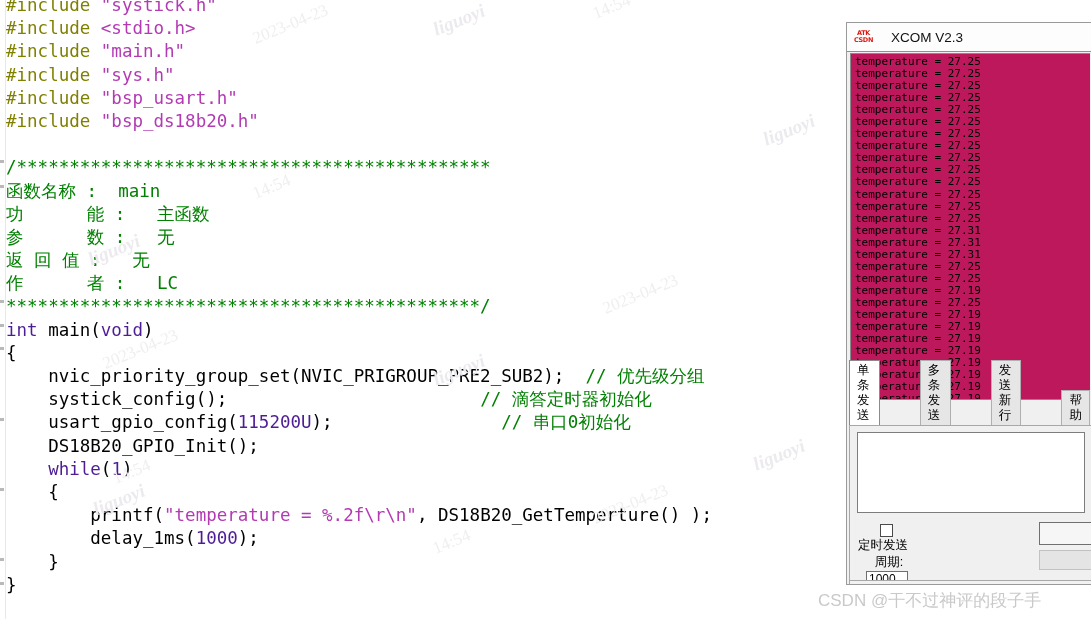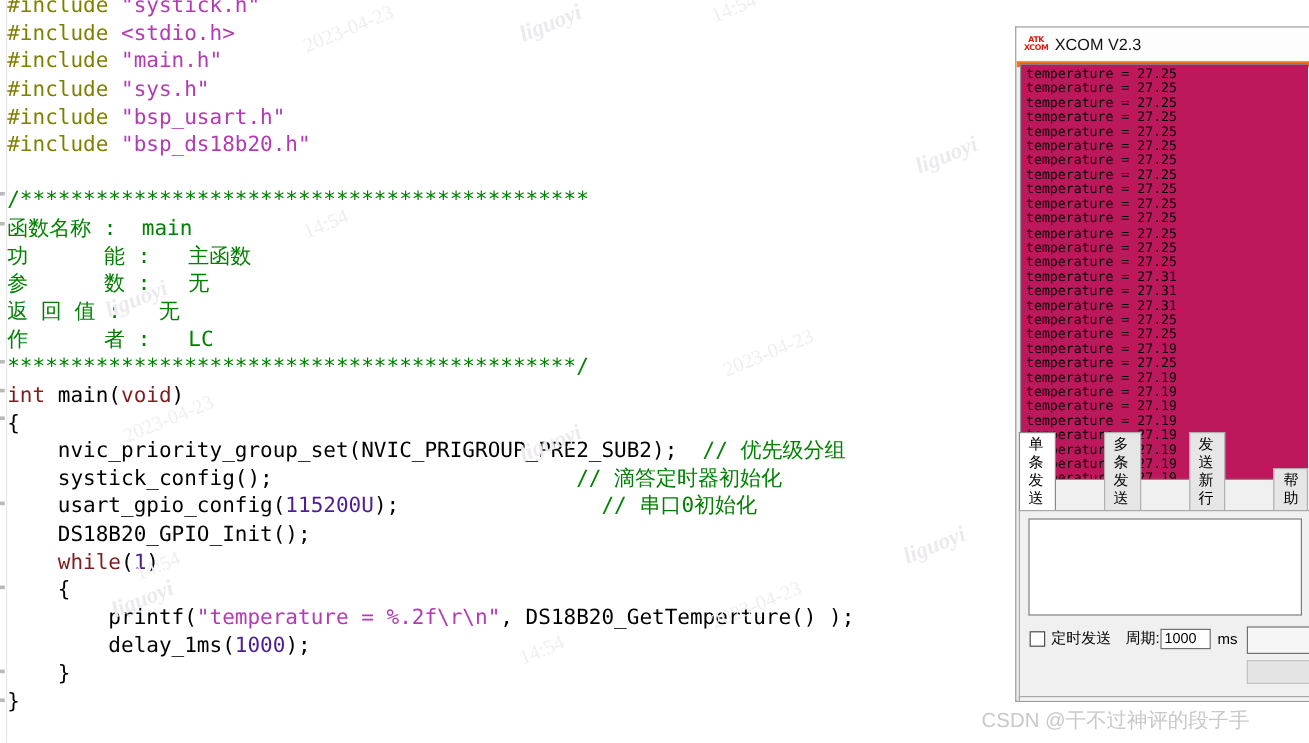--- a/index.html
+++ b/index.html
@@ -21,21 +21,21 @@
   .gutter-mark{position:absolute;left:0;width:4px;height:3px;background:#b9b9b9;}
   #code{
     position:absolute;left:6px;top:-6px;
     font-family:"DejaVu Sans Mono","Liberation Mono",monospace;
     font-size:17.5px;line-height:23.2px;
     white-space:pre;
     color:#000000;
     letter-spacing:0px;
   }
   .ln{display:block;height:23.2px;}
-  .kw{color:#7f1d1d;}
+  .kw{color:#4c1d95;}
   .pre{color:#808000;}
   .str{color:#b33ab3;}
   .cmt{color:#008000;}
   .num{color:#4c1d95;}
   .blk{color:#000000;}
 
   
   .wm{
     position:absolute;color:#eceaee;font-family:"Liberation Serif",serif;
     font-size:19px;font-style:italic;transform:rotate(-22deg);
@@ -52,21 +52,21 @@
   #xcom{
     position:absolute;left:846px;top:22px;width:245px;height:563px;
     background:#f0f0f0;
     border:1px solid #9a9a9a;
     border-right:none;
     box-sizing:border-box;
     overflow:hidden;
   }
   #xcom-title{
     height:28px;background:#fdfdfd;display:flex;align-items:center;
-    padding-left:8px;gap:7px;border-bottom:5px solid #f97316;
+    padding-left:8px;gap:19px;border-bottom:1px solid #f97316;
   }
   #atk-logo{
     width:17px;height:16px;background:#ffffff;position:relative;
     display:flex;flex-direction:column;justify-content:center;align-items:center;
     line-height:7px;
   }
   #atk-logo span{
     display:block;color:#d91c13;font-size:6.5px;font-weight:bold;
     font-family:"DejaVu Sans",sans-serif;letter-spacing:-0.3px;
   }
@@ -98,21 +98,21 @@
   #tabpanel{
     position:absolute;left:2px;top:402px;width:243px;height:158px;
     background:#f0f0f0;border:1px solid #a8a8a8;border-right:none;
     box-sizing:border-box;
   }
   #send-box{
     position:absolute;left:7px;top:6px;width:228px;height:81px;
     background:#fff;border:1px solid #7d7d7d;box-sizing:border-box;
   }
   .ctl-row{position:absolute;left:8px;display:flex;align-items:center;}
-  #row1{top:98px;}
+  #row1{top:98px;flex-direction:column;}
   #row2{top:125px;}
   .cb{
     width:13px;height:13px;border:1px solid #4a4a4a;background:#fff;
     box-sizing:border-box;display:inline-block;position:relative;
     margin-right:5px;flex:none;
   }
   .cb.checked::after{
     content:"";position:absolute;left:3px;top:0px;width:4px;height:8px;
     border:solid #555;border-width:0 1.6px 1.6px 0;transform:rotate(42deg);
   }
@@ -184,21 +184,21 @@
       <div class="wm2" style="left: 590px; top: 510px;">2023-04-23</div>
       <div class="wm2" style="left: 110px; top: 470px;">14:54</div>
     </div>
 </div>
 
 <div id="xcom">
 
   <div id="xcom-title">
     <div id="atk-logo">
       <span>ATK</span>
-      <span>XCOM</span>
+      <span>CSDN</span>
     </div>
     <div id="xcom-title-text">XCOM V2.3</div>
   </div>
 
   <div id="term-wrap">
     <div id="term">temperature = 27.25
 temperature = 27.25
 temperature = 27.25
 temperature = 27.25
 temperature = 27.25

